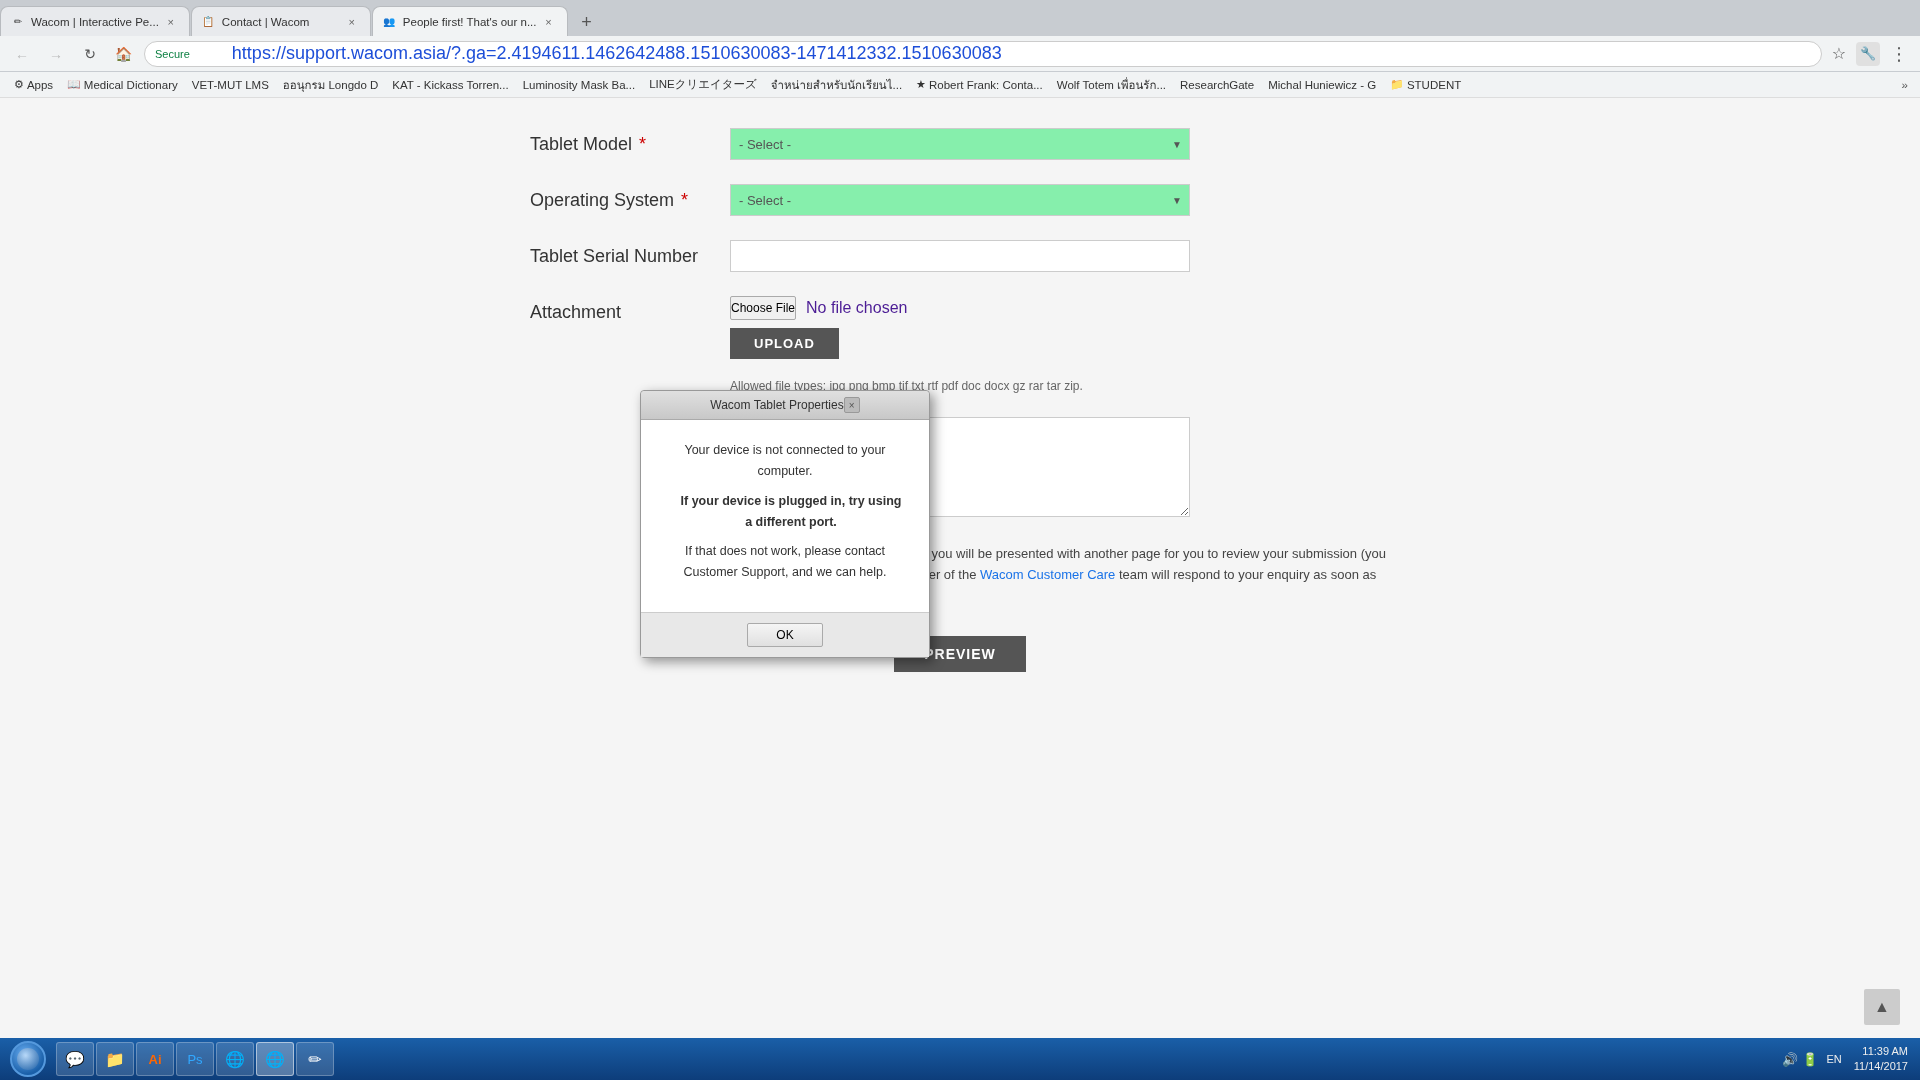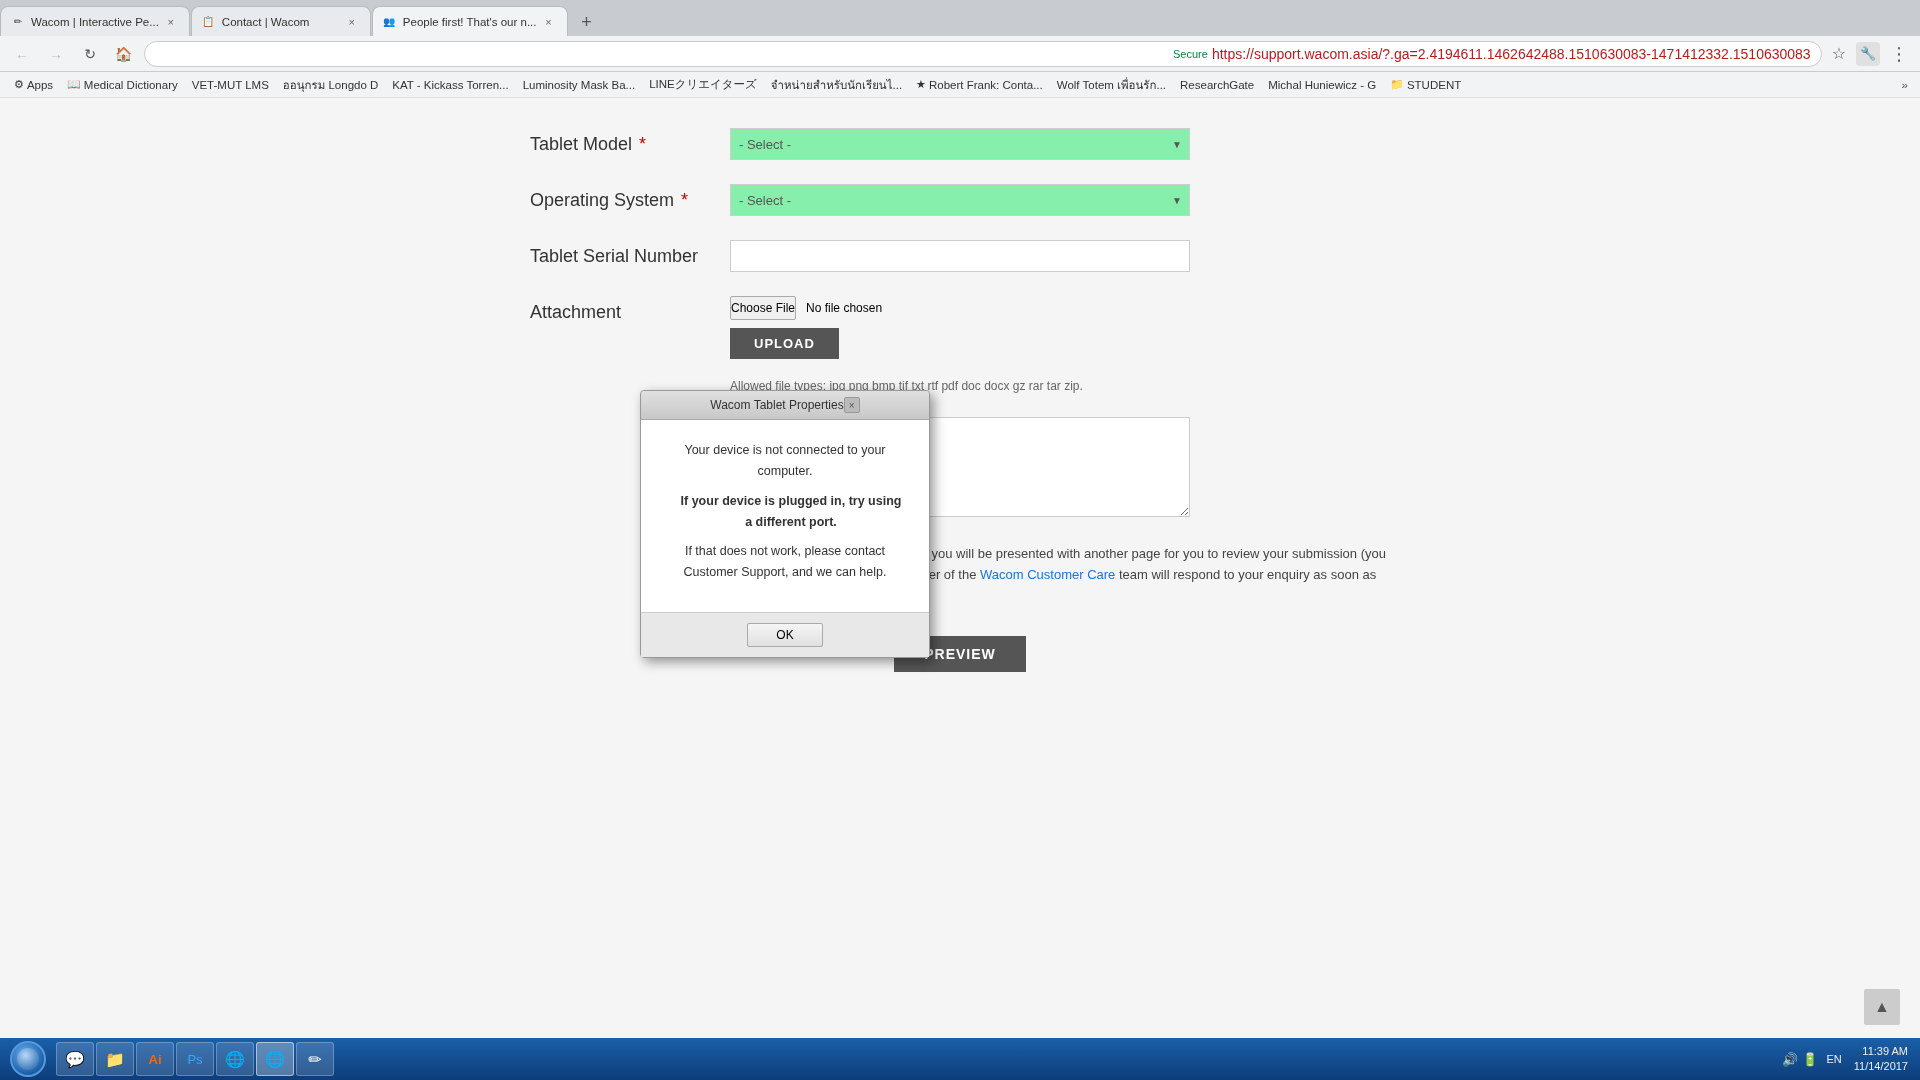--- a/index.html
+++ b/index.html
@@ -116,30 +116,30 @@
       flex: 1;
       display: flex;
       align-items: center;
       background: white;
       border-radius: 20px;
       height: 26px;
       padding: 0 10px;
       border: 1px solid #ccc;
       font-size: 12px;
       color: #333;
-      justify-content: flex-end;
     }
     .url-secure {
       color: #0d8043;
       margin-right: 4px;
       font-size: 11px;
     }
     .url-text {
-      color: #b91c1c;
-      font-size: 14px;
+      color: #1d4ed8;
+      font-size: 18px;
+      margin-left: 38px;
     }
     .star-btn {
       font-size: 16px;
       color: #555;
       cursor: pointer;
       padding: 0 4px;
     }
     .ext-icons {
       display: flex;
       gap: 4px;
@@ -268,22 +268,22 @@
     }
     .choose-file-btn {
       padding: 4px 0;
       background: #f0f0f0;
       border: 1px solid #aaa;
       font-size: 12px;
       cursor: pointer;
       border-radius: 2px;
     }
     .no-file-text {
-      font-size: 12px;
-      color: #000000;
+      font-size: 16px;
+      color: #4c1d95;
     }
     .upload-btn {
       display: inline-block;
       padding: 8px 24px;
       background: #555;
       color: white;
       font-size: 13px;
       font-weight: bold;
       cursor: pointer;
       letter-spacing: 1px;

